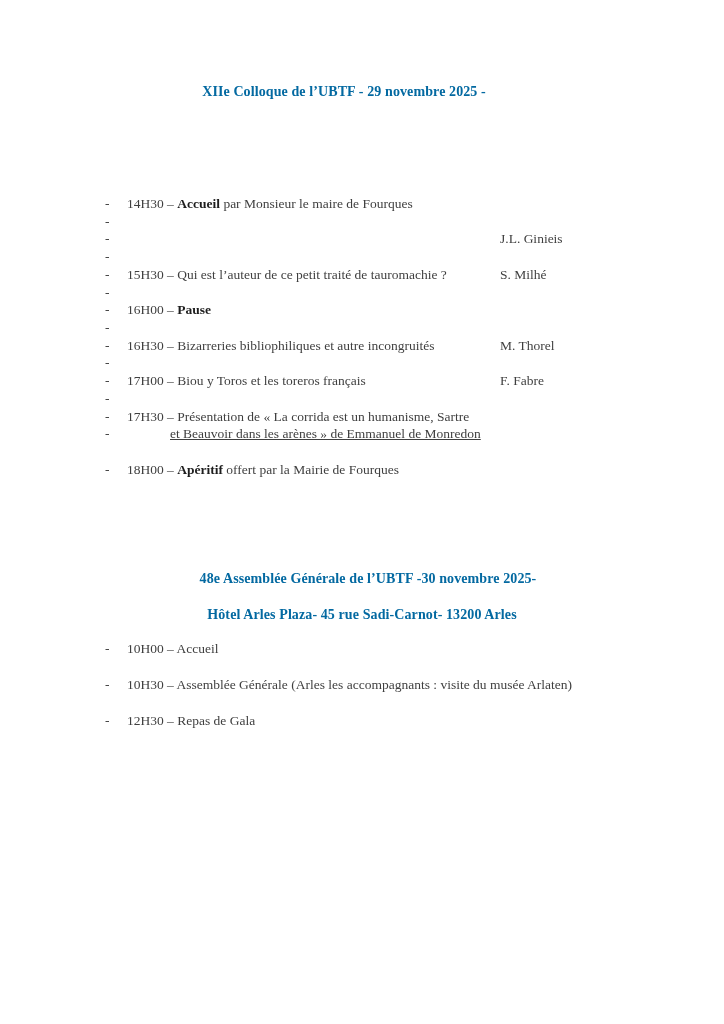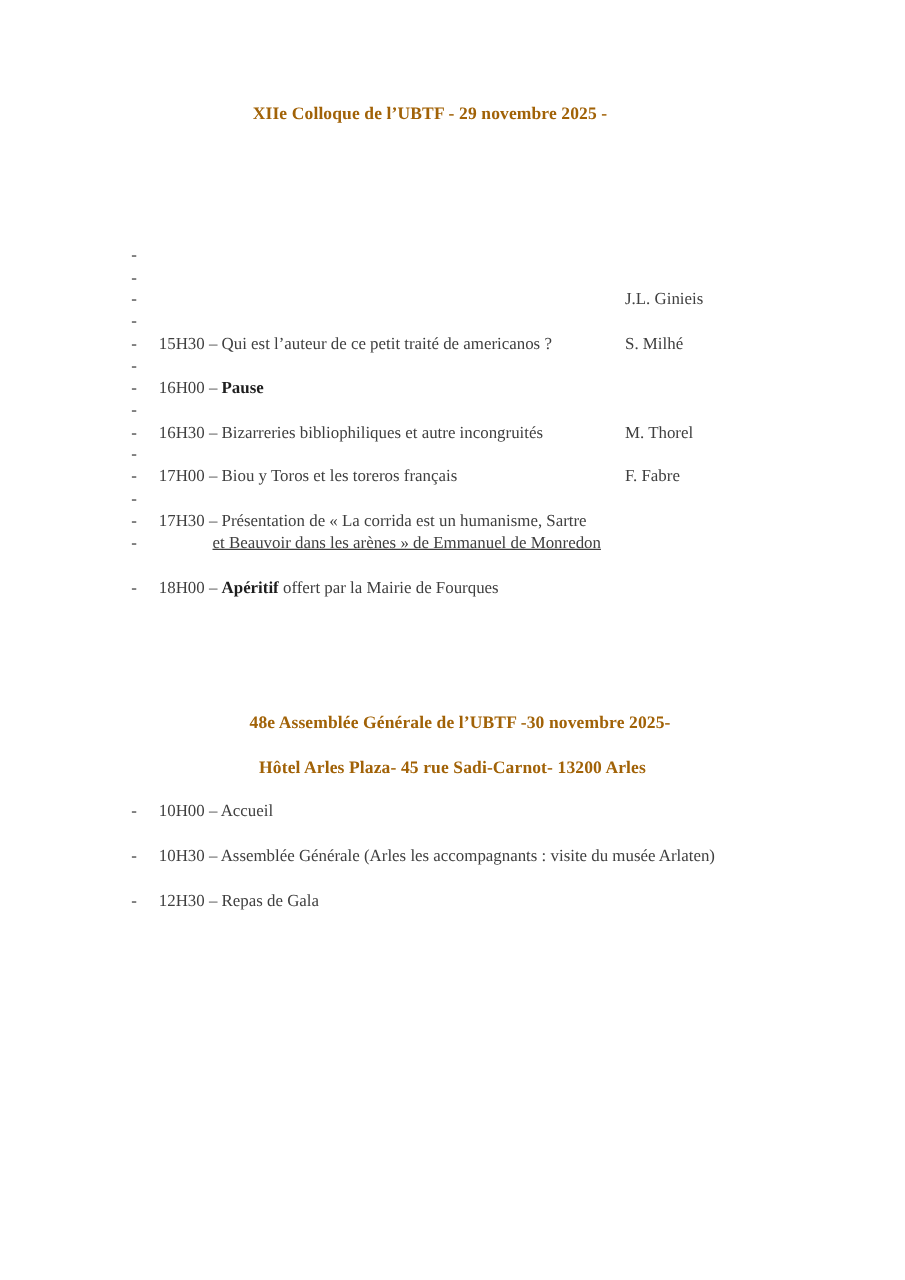--- a/index.html
+++ b/index.html
@@ -9,21 +9,21 @@
     height: 1024px;
     background: #ffffff;
     font-family: "Liberation Serif", serif;
     overflow: hidden;
   }
   .heading {
     position: absolute;
     transform: translateX(-50%);
     font-weight: bold;
     font-size: 14px;
-    color: #a16207;
+    color: #0369a1;
     white-space: nowrap;
     letter-spacing: 0.1px;
   }
   .list { position: absolute; left: 0; width: 724px; }
   .row {
     position: relative;
     height: 17.73px;
     line-height: 17.73px;
     font-size: 13.5px;
     color: #3f3f3f;
@@ -48,38 +48,39 @@
 <body>
 
 <div class="page">
 
   <div class="heading" style="left:344px; top:84px;">XIIe Colloque de l’UBTF - 29 novembre 2025 -</div>
 
   <div class="list" style="top:195px;">
 
     <div class="row">
       <span class="dash">-</span>
+      <span class="txt"><span>14H30 – </span><b>Accueil</b><span> par Monsieur le maire de Fourques</span></span>
     </div>
 
     <div class="row">
       <span class="dash">-</span>
     </div>
 
     <div class="row">
       <span class="dash">-</span>
       <span class="spk">J.L. Ginieis</span>
     </div>
 
     <div class="row">
       <span class="dash">-</span>
     </div>
 
     <div class="row">
       <span class="dash">-</span>
-      <span class="txt"><span>15H30 – Qui est l’auteur de ce petit traité de americanos ?</span></span>
+      <span class="txt"><span>15H30 – Qui est l’auteur de ce petit traité de tauromachie ?</span></span>
       <span class="spk">S. Milhé</span>
     </div>
 
     <div class="row">
       <span class="dash">-</span>
     </div>
 
     <div class="row">
       <span class="dash">-</span>
       <span class="txt"><span>16H00 – </span><b>Pause</b></span>

